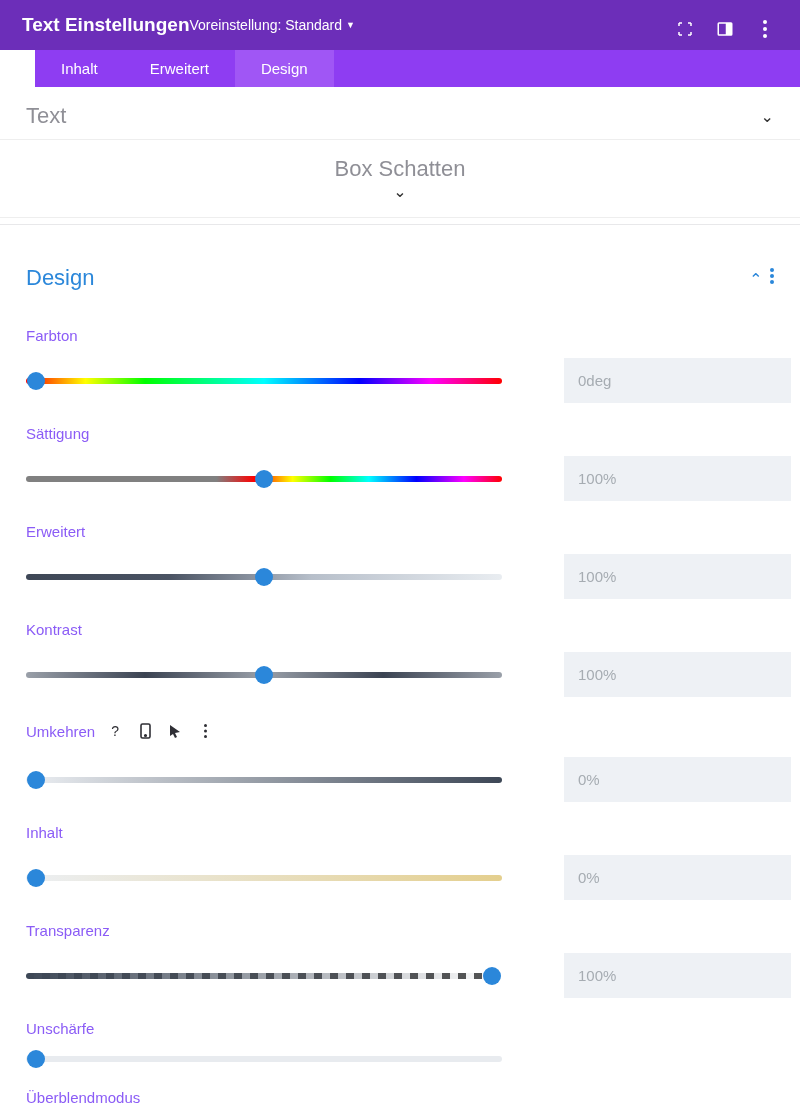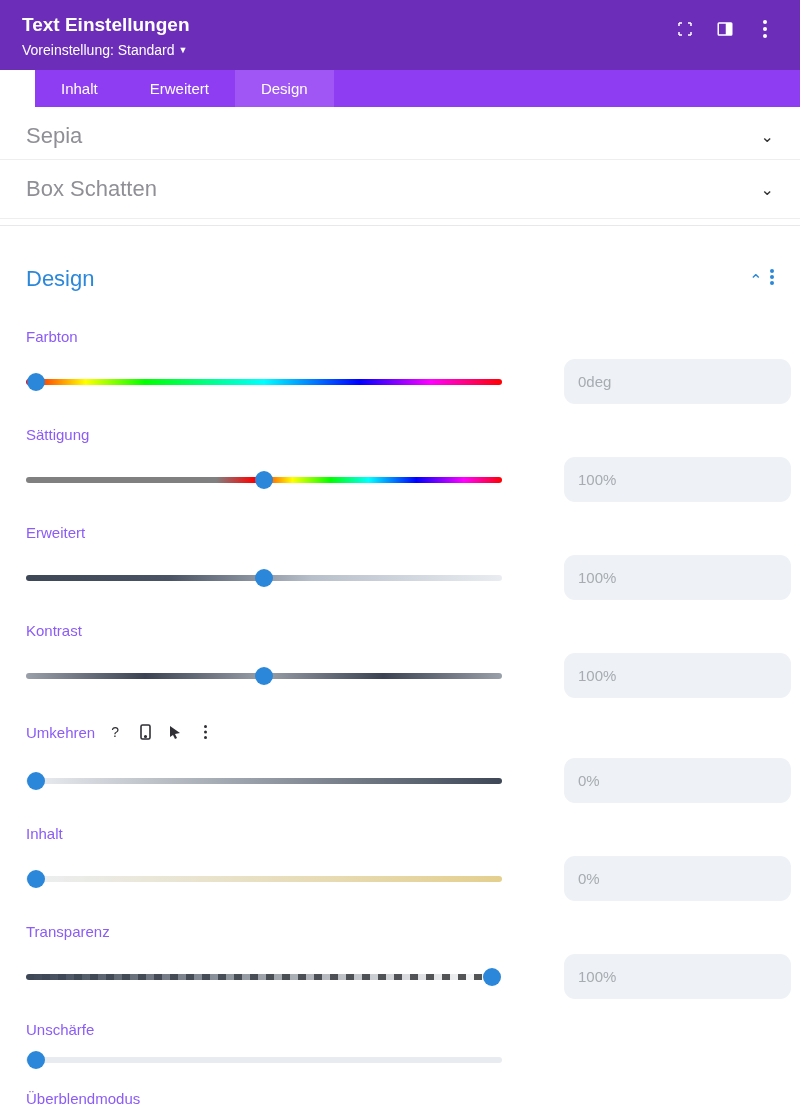--- a/index.html
+++ b/index.html
@@ -10,21 +10,21 @@
     color: #333;
   }
   .header {
     background: #6c2eb9;
     color: #fff;
     padding: 14px 22px 12px 22px;
     display: flex;
     align-items: flex-start;
     justify-content: space-between;
   }
-  .header-left { display: flex; flex-direction: column; gap: 6px; }
+  .header-left { display: flex; }
   .header-title { font-size: 19px; font-weight: 600; }
   .header-preset { font-size: 14px; font-weight: 400; display: flex; align-items: center; gap: 4px; cursor: pointer; }
   .header-preset .caret-down { font-size: 9px; }
   .header-icons { display: flex; gap: 22px; align-items: center; padding-top: 6px; padding-right: 4px; }
   .hicon { width: 18px; height: 18px; display:inline-flex; align-items:center; justify-content:center; cursor:pointer;}
   .tabs {
     background: #8e3df2;
     display: flex;
     margin-left: 35px;
   }
@@ -61,21 +61,21 @@
   }
   .thumb {
     position: absolute; top: 50%; transform: translate(-50%, -50%);
     width: 18px; height: 18px; border-radius: 50%;
     background: #2b87da; cursor: grab;
   }
   .value-input {
     flex: 1;
     background: #eef1f5;
     border: none;
-    border-radius: 11px;
+    border-radius: 0;
     padding: 14px 14px;
     font-size: 15px;
     color: #a6acb2;
   }
   .value-input::placeholder { color: #a6acb2; }
   
   .track-hue { background: linear-gradient(to right, #ff0000, #ffff00, #00ff00 25%, #00ffff 50%, #0000ff 70%, #ff00ff 85%, #ff0000); }
   .track-sat { background: linear-gradient(to right, #808080 0%, #808080 40%, #ff0000 48%, #ffff00 56%, #00ff00 64%, #00ffff 72%, #0000ff 82%, #ff00ff 92%, #ff0000 100%); }
   .track-bright { background: linear-gradient(to right, #3e4756, #4a5363 30%, #b7bfca 60%, #e9edf1); }
   .track-contrast { background: linear-gradient(to right, #9aa0a9, #3b4352 25%, #9aa0a9 50%, #3b4352 75%, #9aa0a9); }
@@ -130,24 +130,24 @@
   </div>
 </div>
 
 <div class="tabs">
   <div class="tab">Inhalt</div>
   <div class="tab">Erweitert</div>
   <div class="tab active">Design</div>
 </div>
 
 <div class="accordion-row first">
-  <span class="accordion-title">Sepia</span>
+  <span class="accordion-title">Text</span>
   <span class="chev">⌄</span>
 </div>
-<div class="accordion-row" style="border-top:1px solid #eee;">
+<div class="accordion-row" style="border-top:1px solid #eee;flex-direction:column;">
   <span class="accordion-title">Box Schatten</span>
   <span class="chev">⌄</span>
 </div>
 
 <div class="group-divider"></div>
 
 <div class="section-head-row">
   <span class="accordion-title active">Design</span>
   <div class="section-head-right">
     <span class="chev blue" style="transform:rotate(180deg);">⌄</span>

